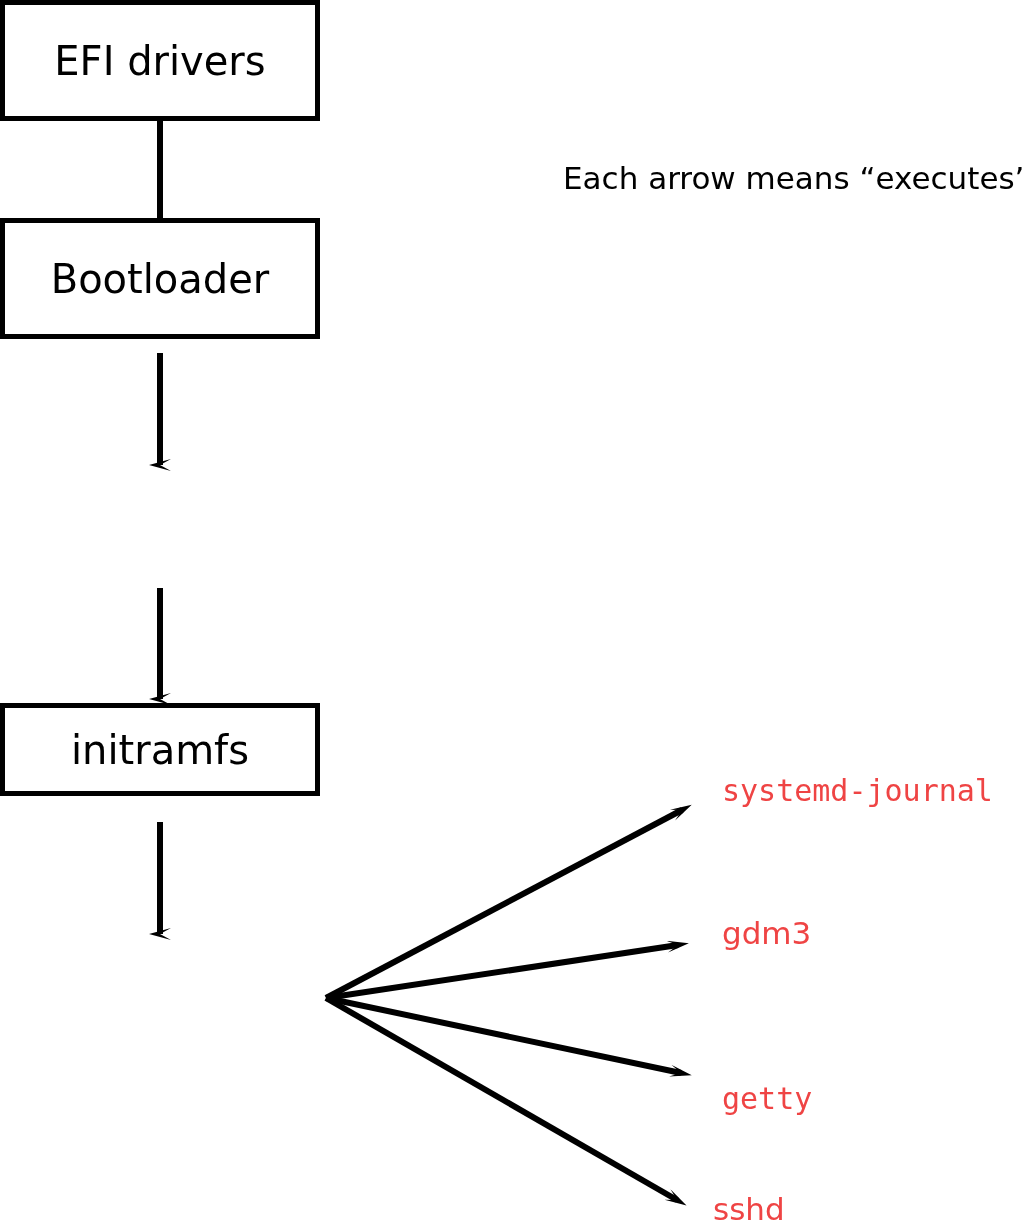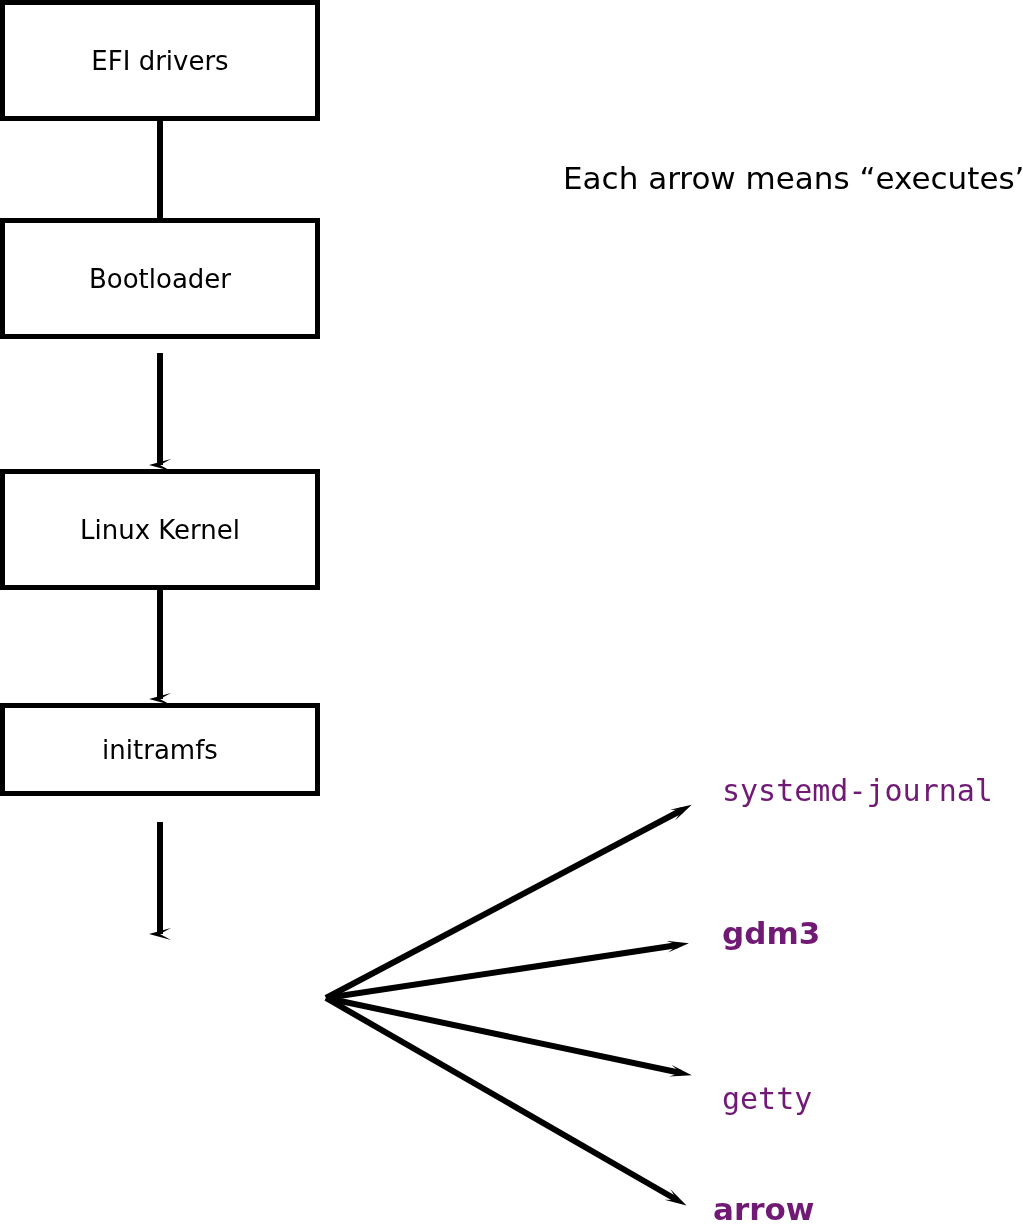--- a/index.html
+++ b/index.html
@@ -30,38 +30,37 @@
     position: absolute;
     box-sizing: border-box;
     background: #ffffff;
     border: 5px solid #000000;
     display: flex;
     align-items: center;
     justify-content: center;
   }
   .stage-label {
     font-family: "DejaVu Sans", "Liberation Sans", sans-serif;
-    font-size: 26px;
+    font-size: 40px;
     line-height: 1;
     color: #000000;
     letter-spacing: 0px;
     white-space: nowrap;
   }
   .service-label {
     position: absolute;
     font-family: "DejaVu Sans Mono", "Liberation Mono", monospace;
     font-size: 30px;
     line-height: 1;
-    color: #701a75;
+    color: #ef4444;
     white-space: nowrap;
   }
   .service-label.sans {
     font-family: "DejaVu Sans", "Liberation Sans", sans-serif;
     font-size: 31px;
-    font-weight: bold;
   }
   .caption-note {
     position: absolute;
     font-family: "DejaVu Sans", "Liberation Sans", sans-serif;
     font-size: 31px;
     line-height: 1;
     color: #000000;
     white-space: nowrap;
   }
 </style>
@@ -96,32 +95,29 @@
   </svg>
 
   <div class="stage-box" style="left:0px; top:0px; width:320px; height:121px;">
     <span class="stage-label">EFI drivers</span>
   </div>
 
   <div class="stage-box" style="left:0px; top:218px; width:320px; height:121px;">
     <span class="stage-label">Bootloader</span>
   </div>
 
-  <div class="stage-box" style="left:0px; top:469px; width:320px; height:121px;">
-    <span class="stage-label">Linux Kernel</span>
-  </div>
 
   <div class="stage-box" style="left:0px; top:703px; width:320px; height:93px;">
     <span class="stage-label">initramfs</span>
   </div>
 
 
   <div class="caption-note" style="left:563px; top:163px;">Each arrow means “executes”.</div>
 
   <div class="service-label" style="left:722px; top:776px;">systemd-journal</div>
 
   <div class="service-label sans" style="left:722px; top:918px;">gdm3</div>
 
   <div class="service-label" style="left:722px; top:1056px;margin-top:28px;">getty</div>
 
-  <div class="service-label sans" style="left:713px; top:1194px;">arrow</div>
+  <div class="service-label sans" style="left:713px; top:1194px;">sshd</div>
 
 </div>
 
 </body></html>

